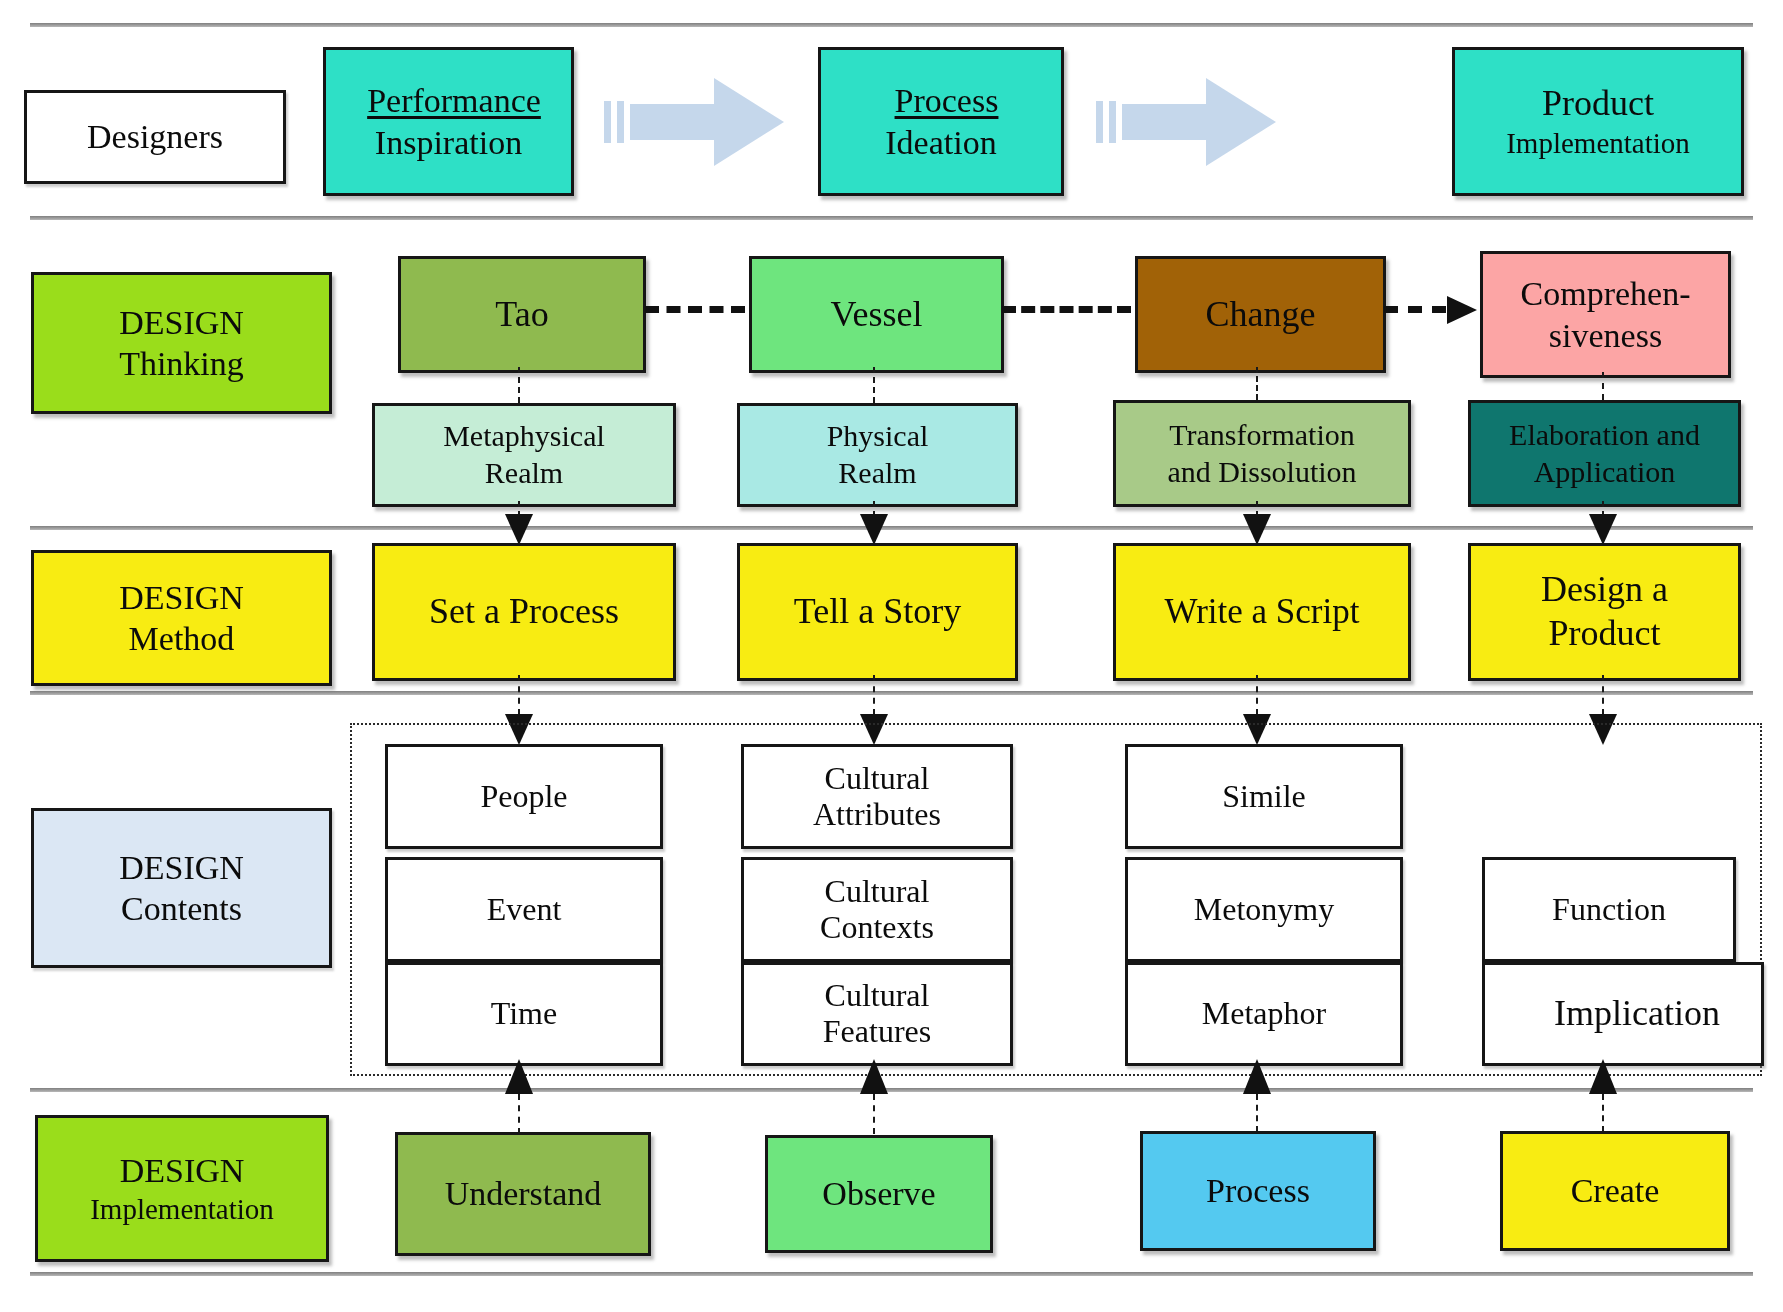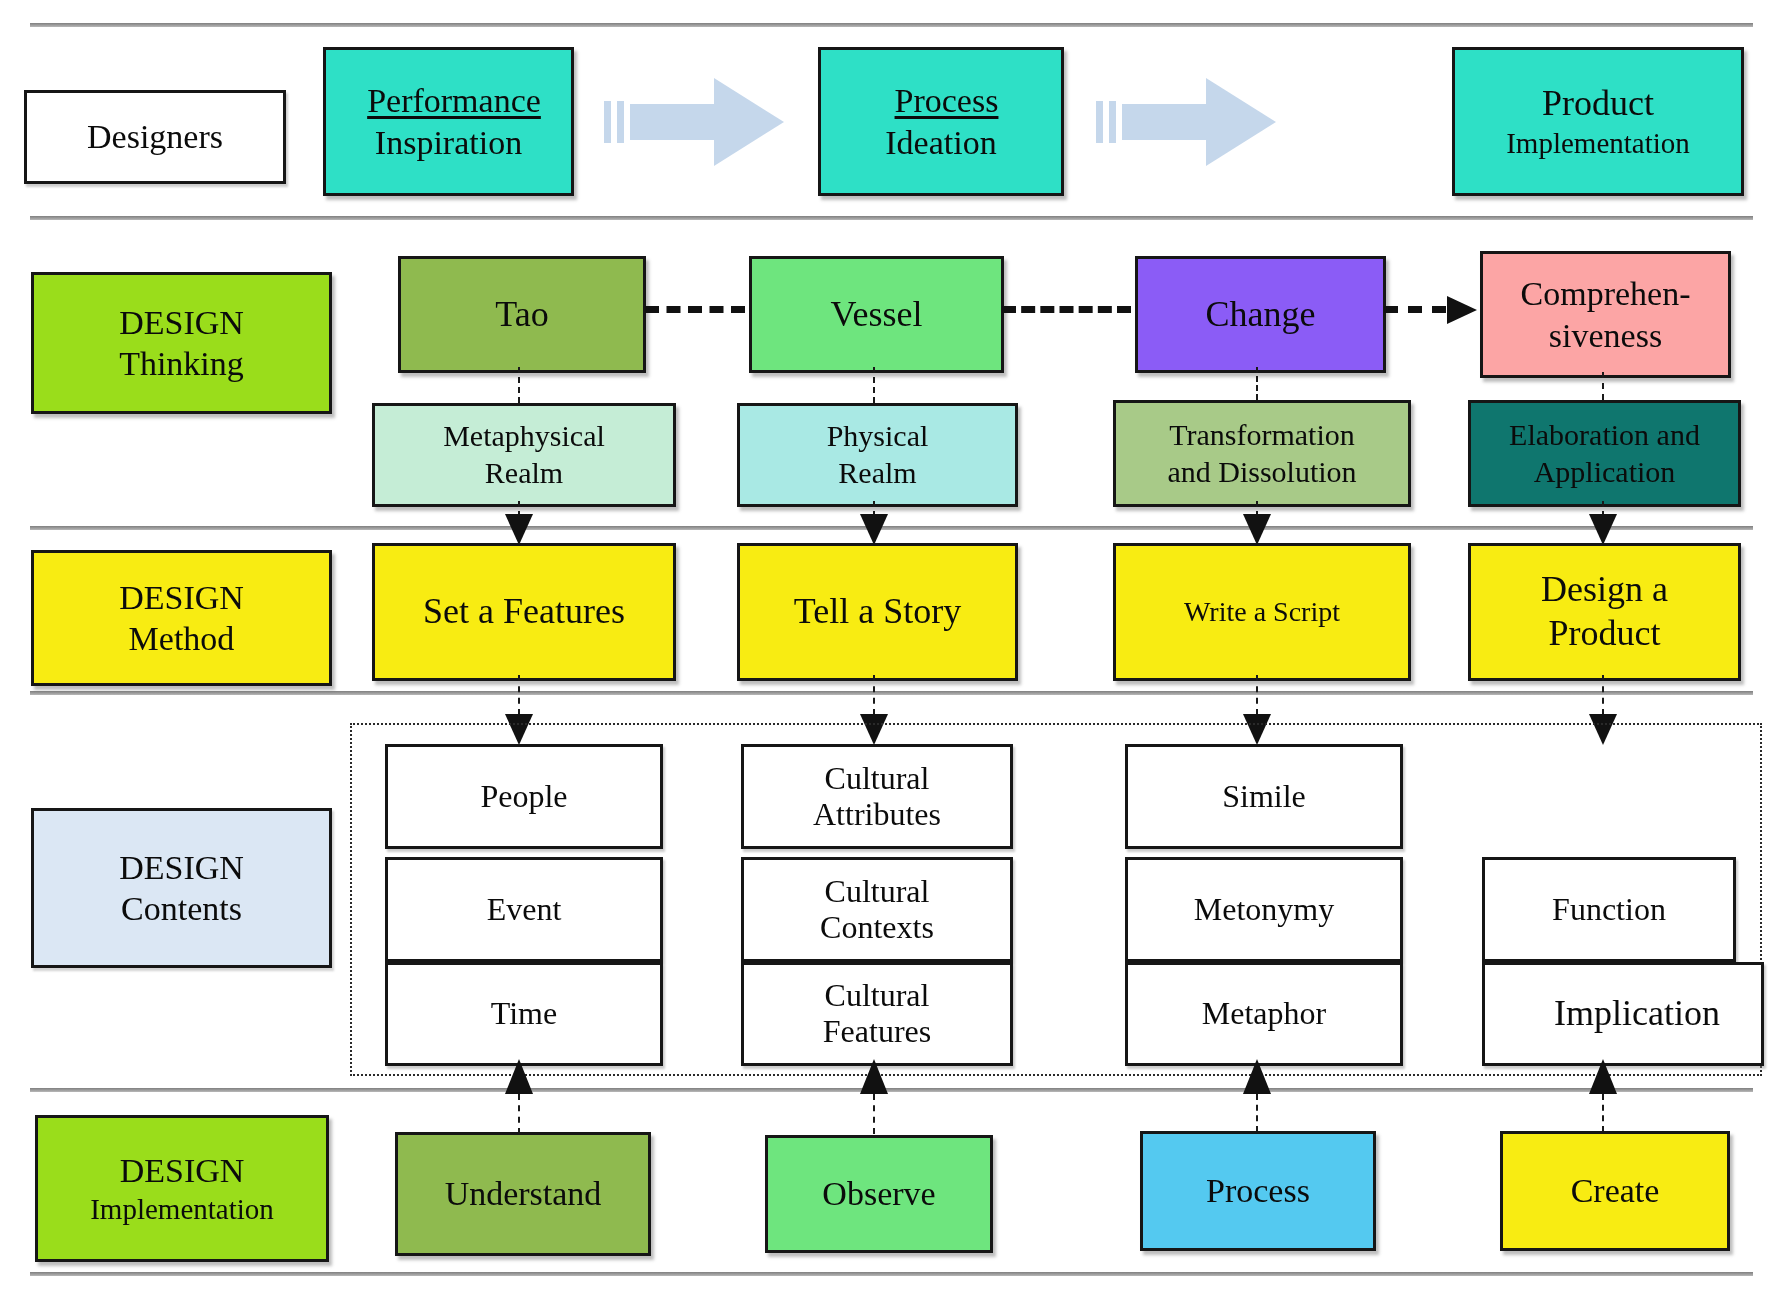--- a/index.html
+++ b/index.html
@@ -67,21 +67,21 @@
     <div style="font-size:29px;">Implementation</div>
   </div>
 
   <div class="box" style="left: 31px; top: 272px; width: 295px; height: 136px; font-size: 34px; background: rgb(154, 221, 27);">DESIGN
 Thinking</div>
 
   <div class="box" style="left: 398px; top: 256px; width: 242px; height: 111px; font-size: 36px; background: rgb(143, 186, 79);">Tao</div>
 
   <div class="box" style="left: 749px; top: 256px; width: 249px; height: 111px; font-size: 36px; background: rgb(110, 229, 126);">Vessel</div>
 
-  <div class="box" style="left: 1135px; top: 256px; width: 245px; height: 111px; font-size: 36px; background: #8b5cf6;">Change</div>
+  <div class="box" style="left: 1135px; top: 256px; width: 245px; height: 111px; font-size: 36px; background: #a16207;">Change</div>
 
   <div class="box" style="left: 1480px; top: 251px; width: 245px; height: 121px; font-size: 34px; background: #fca5a5;">Comprehen-
 siveness</div>
 
   <div class="hdash" style="left:645px;top:306px;width:100px;"></div>
   <div class="hdash" style="left:1002px;top:306px;width:129px;"></div>
   <div class="hdash" style="left:1384px;top:306px;width:62px;"></div>
   <div class="arr-right" style="left:1447px;top:296px;"></div>
 
   <div class="box" style="left: 372px; top: 403px; width: 298px; height: 98px; font-size: 30px; background: rgb(197, 237, 214);">Metaphysical
@@ -103,23 +103,23 @@
   <div class="vdash" style="left:873px;top:501px;height:16px;"></div>
   <div class="arr-down" style="left:860px;top:514px;"></div>
   <div class="vdash" style="left:1256px;top:501px;height:16px;"></div>
   <div class="arr-down" style="left:1243px;top:514px;"></div>
   <div class="vdash" style="left:1602px;top:501px;height:16px;"></div>
   <div class="arr-down" style="left:1589px;top:514px;"></div>
 
   <div class="box" style="left: 31px; top: 550px; width: 295px; height: 130px; font-size: 34px; background: rgb(248, 236, 18);">DESIGN
 Method</div>
 
-  <div class="box" style="left: 372px; top: 543px; width: 298px; height: 132px; font-size: 36px; background: rgb(248, 236, 18);">Set a Features</div>
+  <div class="box" style="left: 372px; top: 543px; width: 298px; height: 132px; font-size: 36px; background: rgb(248, 236, 18);">Set a Process</div>
   <div class="box" style="left: 737px; top: 543px; width: 275px; height: 132px; font-size: 36px; background: rgb(248, 236, 18);">Tell a Story</div>
-  <div class="box" style="left: 1113px; top: 543px; width: 292px; height: 132px; font-size: 28px; background: rgb(248, 236, 18); font-family: Liberation Serif, serif;">Write a Script</div>
+  <div class="box" style="left: 1113px; top: 543px; width: 292px; height: 132px; font-size: 35px; background: rgb(248, 236, 18); font-family: Liberation Serif, serif;">Write a Script</div>
   <div class="box" style="left: 1468px; top: 543px; width: 267px; height: 132px; font-size: 36px; background: rgb(248, 236, 18);">Design a
 Product</div>
 
   <div class="vdash" style="left:518px;top:675px;height:40px;"></div>
   <div class="arr-down" style="left:505px;top:714px;"></div>
   <div class="vdash" style="left:873px;top:675px;height:40px;"></div>
   <div class="arr-down" style="left:860px;top:714px;"></div>
   <div class="vdash" style="left:1256px;top:675px;height:40px;"></div>
   <div class="arr-down" style="left:1243px;top:714px;"></div>
   <div class="vdash" style="left:1602px;top:675px;height:40px;"></div>

